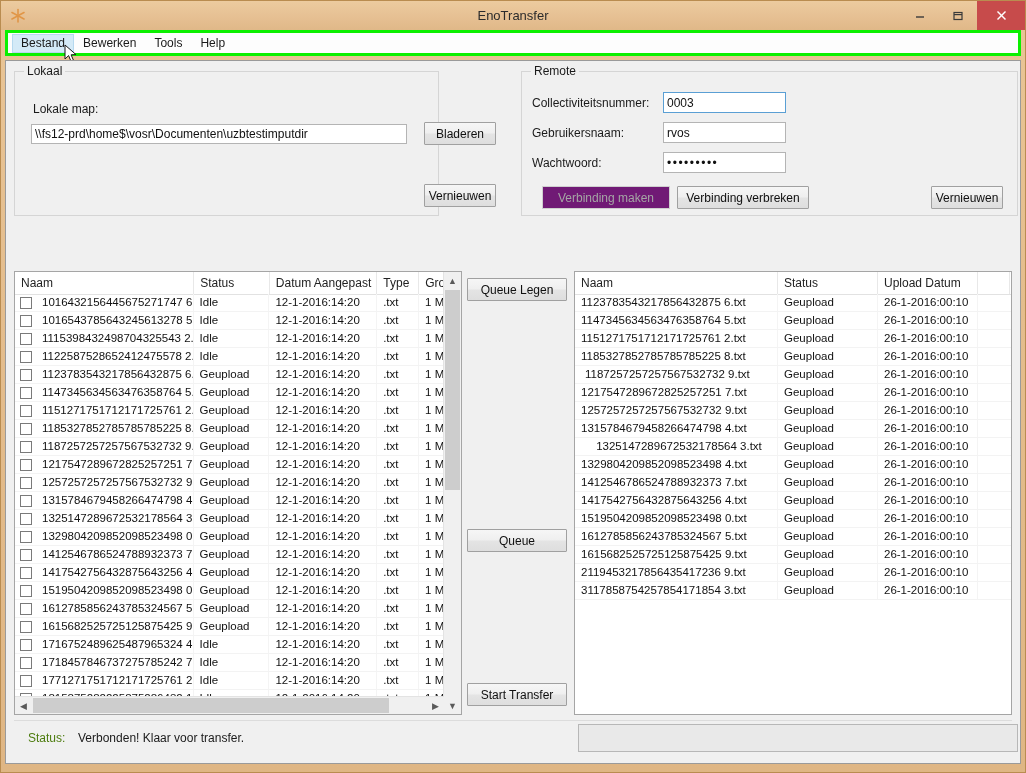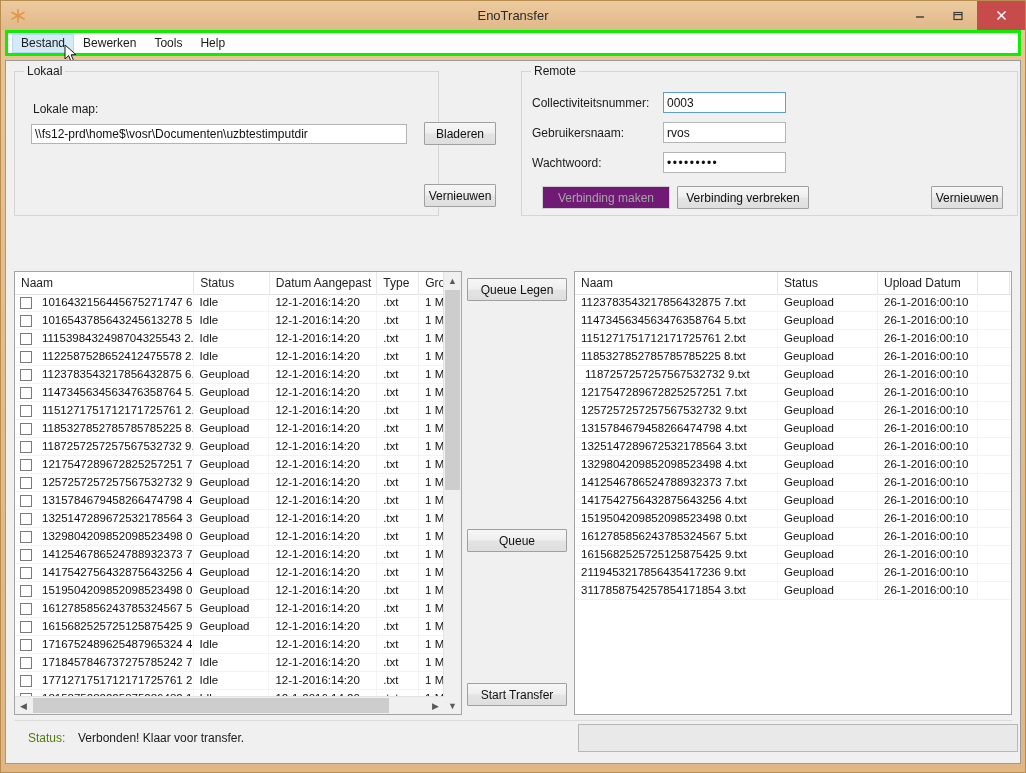--- a/index.html
+++ b/index.html
@@ -589,21 +589,21 @@
 
     <div class="listview" id="lv-remote" style="left:568px; top:210px; right:8px; bottom:48px;">
       <div class="lv-header">
         <div class="hcell" style="width:203px;">Naam</div>
         <div class="hcell" style="width:100px;">Status</div>
         <div class="hcell" style="width:100px;">Upload Datum</div>
         <div class="hcell" style="width:32px;"></div>
       </div>
       <div class="lv-body" id="remote-rows">
           <div class="lv-row">
-            <div class="cell" style="width: 203px;">1123783543217856432875 7.txt</div>
+            <div class="cell" style="width: 203px;">1123783543217856432875 6.txt</div>
             <div class="cell" style="width: 100px;">Geupload</div>
             <div class="cell" style="width: 100px;">26-1-2016:00:10</div>
           </div>
           <div class="lv-row">
             <div class="cell" style="width: 203px;">1147345634563476358764 5.txt</div>
             <div class="cell" style="width: 100px;">Geupload</div>
             <div class="cell" style="width: 100px;">26-1-2016:00:10</div>
           </div>
           <div class="lv-row">
             <div class="cell" style="width: 203px;">1151271751712171725761 2.txt</div>
@@ -629,21 +629,21 @@
             <div class="cell" style="width: 203px;">1257257257257567532732 9.txt</div>
             <div class="cell" style="width: 100px;">Geupload</div>
             <div class="cell" style="width: 100px;">26-1-2016:00:10</div>
           </div>
           <div class="lv-row">
             <div class="cell" style="width: 203px;">1315784679458266474798 4.txt</div>
             <div class="cell" style="width: 100px;">Geupload</div>
             <div class="cell" style="width: 100px;">26-1-2016:00:10</div>
           </div>
           <div class="lv-row">
-            <div class="cell" style="width: 203px;">1325147289672532178564 3.txt</div>
+            <div class="cell" style="width: 203px; text-align: center;">1325147289672532178564 3.txt</div>
             <div class="cell" style="width: 100px;">Geupload</div>
             <div class="cell" style="width: 100px;">26-1-2016:00:10</div>
           </div>
           <div class="lv-row">
             <div class="cell" style="width: 203px;">1329804209852098523498 4.txt</div>
             <div class="cell" style="width: 100px;">Geupload</div>
             <div class="cell" style="width: 100px;">26-1-2016:00:10</div>
           </div>
           <div class="lv-row">
             <div class="cell" style="width: 203px;">1412546786524788932373 7.txt</div>

